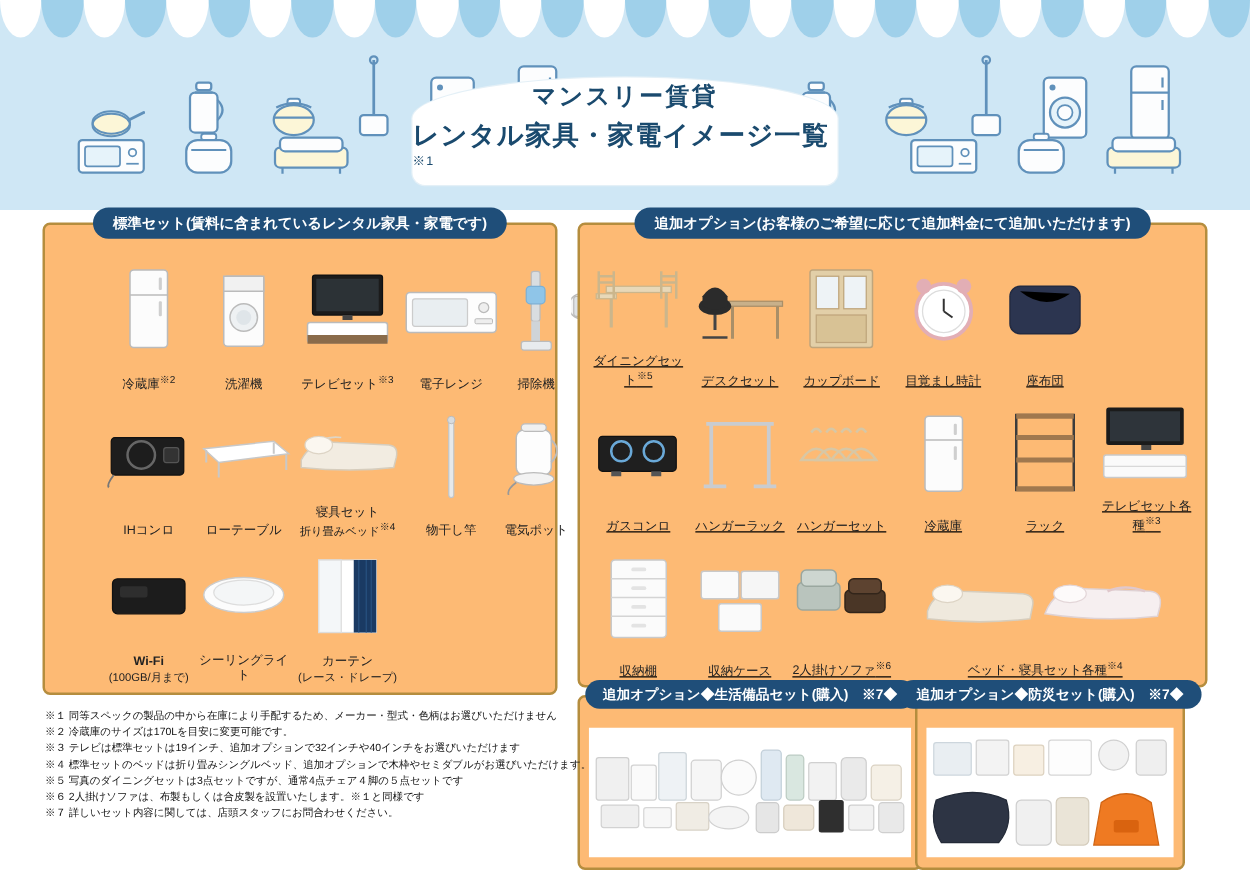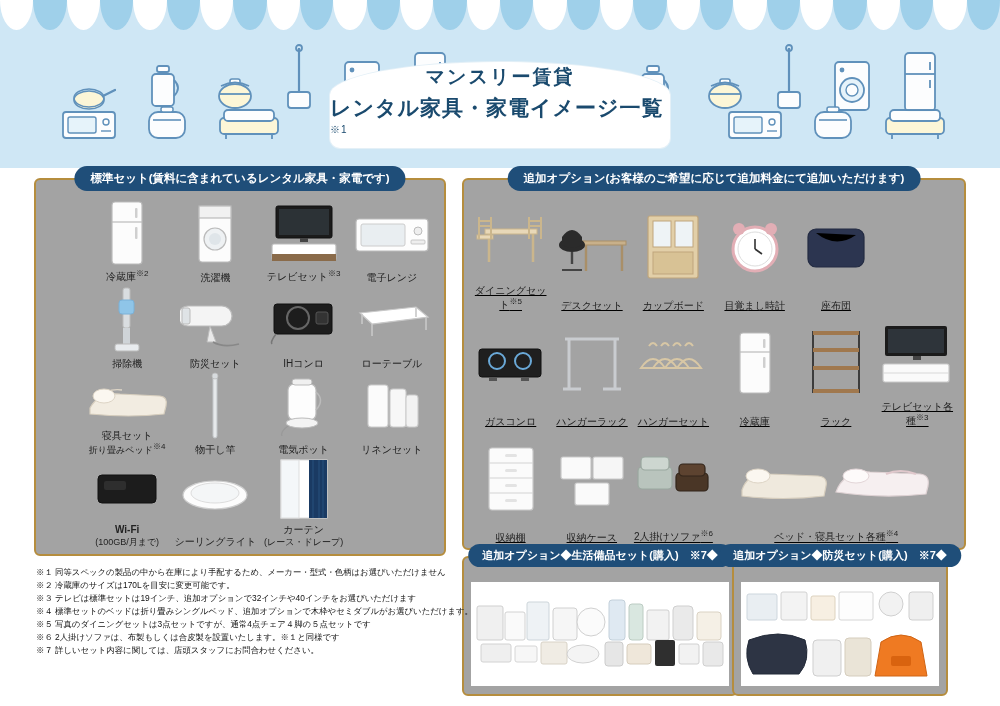--- a/index.html
+++ b/index.html
@@ -42,37 +42,37 @@
   }
   .title-box .t1 { font-size:19px; font-weight:bold; letter-spacing:2px; margin-bottom:4px;}
   .title-box .t2 { font-size:21px; font-weight:bold; letter-spacing:1px;}
   .title-box .t2 sup { font-size:10px; font-weight:normal; }
 
   
   .panel {
     position:absolute;
     border:2px solid #b58d3e;
     border-radius:6px;
-    background:#a3a3a3;
+    background:#fdba74;
   }
   .panel-title {
     position:absolute; top:-14px; left:50%; transform:translateX(-50%);
     background:#1f4e79; color:#fff;
     font-size:11.5px; font-weight:bold;
     padding:5px 16px; border-radius:14px; white-space:nowrap;
   }
   .panel-title.small { font-size:11px; padding:4px 14px; }
 
   #panel-standard { left:34px; top:178px; width:412px; height:378px; }
   #panel-option   { left:462px; top:178px; width:504px; height:372px; }
   #panel-living   { left:462px; top:556px; width:276px; height:140px;padding-left:34px; }
   #panel-disaster { left:732px; top:556px; width:216px; height:140px; }
 
   .grid { display:grid; width:100%; height:100%; padding:18px 8px 6px 8px; }
-  #grid-standard { grid-template-columns:repeat(4,1fr); grid-template-rows:repeat(3,1fr);padding-left:47px; }
+  #grid-standard { grid-template-columns:repeat(6,1fr); grid-template-rows:repeat(3,1fr);padding-left:47px; }
   .cell { display:flex; flex-direction:column; align-items:center; justify-content:flex-start; }
   .thumb {
     width:100%; flex:1 1 auto; display:flex; align-items:center; justify-content:center;
     min-height:0;
   }
   .cap {
     font-size:10px; color:#222; text-align:center; line-height:1.25; margin-top:2px;
     font-family:"Liberation Sans", sans-serif;
   }
   .cap sup { font-size:8px; }

